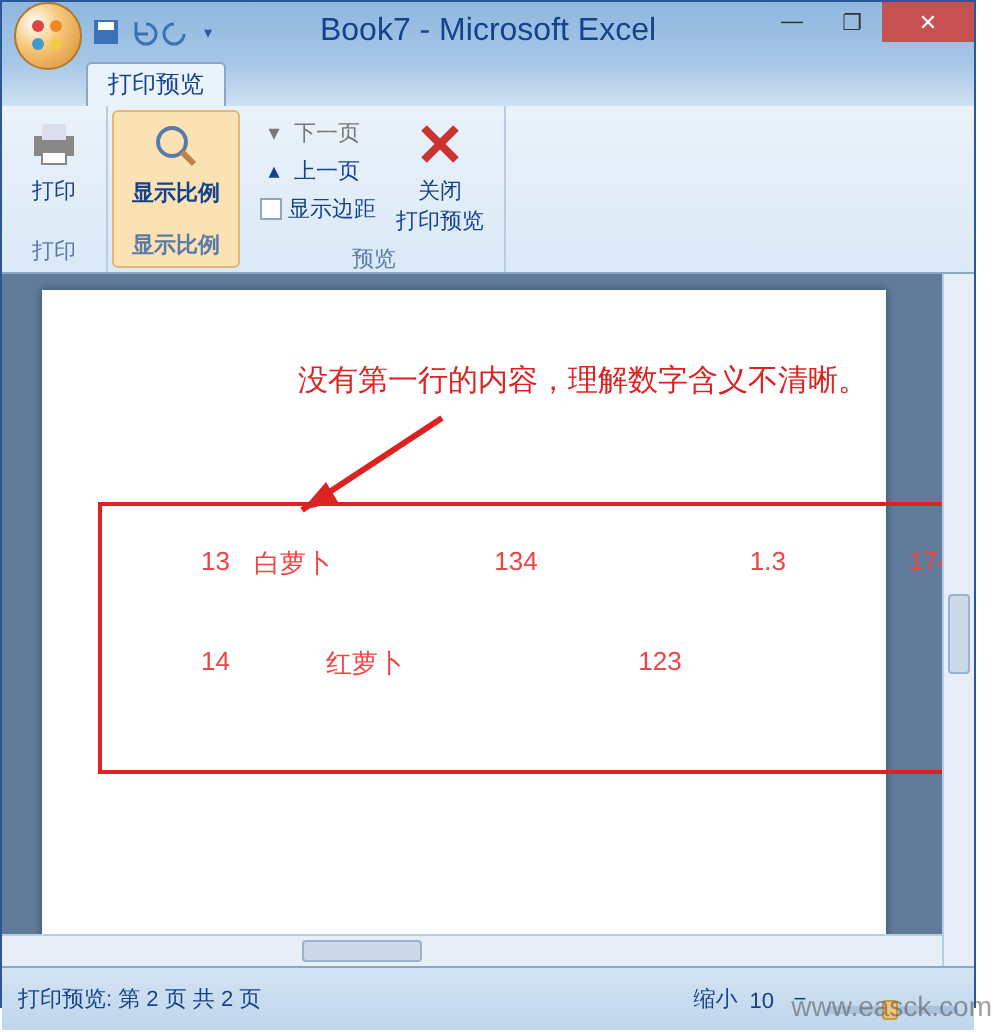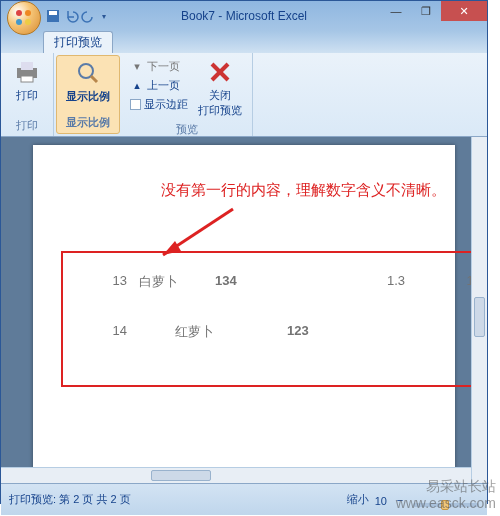--- a/index.html
+++ b/index.html
@@ -4,48 +4,48 @@
 <style>
   * { margin: 0; padding: 0; box-sizing: border-box; font-family: "Microsoft YaHei", SimSun, sans-serif; }
   body { background: #fff; width: 500px; height: 516px; overflow: hidden; position: relative; }
   .window { width: 488px; height: 504px; border: 1px solid #2b5797; background: #fff; position: relative; }
   .titlebar { height: 30px; background: linear-gradient(#8fb7e0, #a6c6e6); display: flex; align-items: center; position: relative; }
   .office-btn { width: 34px; height: 34px; border-radius: 50%; background: radial-gradient(circle at 30% 30%, #fff, #f6c77a 40%, #d88b2f); border: 1px solid #b07828; margin: 2px 0 0 4px; position: absolute; top: -2px; left: 2px; z-index: 10; display: flex; align-items: center; justify-content: center; }
   .office-btn svg { width: 20px; height: 20px; }
   .qat { margin-left: 44px; display: flex; gap: 2px; align-items: center; }
   .qat-btn { width: 16px; height: 16px; }
   .qat-dd { width: 10px; height: 16px; display: flex; align-items: center; justify-content: center; color: #2b5797; font-size: 8px; }
-  .title-text { position: absolute; left: 50%; transform: translateX(-50%); font-size: 12px; color: #15428b; text-align: right; }
+  .title-text { position: absolute; left: 50%; transform: translateX(-50%); font-size: 16px; color: #15428b; text-align: right; }
   .win-controls { position: absolute; right: 0; top: 0; display: flex; }
   .win-btn { width: 30px; height: 20px; display: flex; align-items: center; justify-content: center; font-size: 11px; color: #333; font-family: sans-serif; }
   .win-close { background: #c75050; color: #fff; width: 46px; }
   .tab-strip { height: 22px; background: linear-gradient(#a6c6e6, #cfe1f2); display: flex; align-items: flex-end; padding-left: 42px; }
   .tab { background: #eaf2fa; border: 1px solid #8ba7c7; border-bottom: none; border-radius: 3px 3px 0 0; padding: 2px 10px; font-size: 12px; color: #15428b; }
   .ribbon { height: 84px; background: linear-gradient(#eaf2fa, #dae9f7); border-bottom: 1px solid #8ba7c7; display: flex; }
   .group { border-right: 1px solid #b6cde3; padding: 3px 6px 0 6px; display: flex; flex-direction: column; position: relative; }
   .group.hl { background: #fbe2b4; border: 1px solid #e0b870; border-radius: 3px; margin: 2px; padding: 1px 5px 0 5px; font-weight: bold; }
   .group-body { flex: 1; display: flex; gap: 4px; }
   .big-btn { display: flex; flex-direction: column; align-items: center; justify-content: flex-start; padding: 2px 4px; font-size: 11px; color: #15428b; min-width: 40px; cursor: pointer; }
   .big-btn .ico { width: 28px; height: 28px; display: flex; align-items: center; justify-content: center; margin-bottom: 2px; }
   .small-btns { display: flex; flex-direction: column; gap: 2px; padding-top: 2px; }
   .small-btn { display: flex; align-items: center; gap: 3px; font-size: 11px; color: #777; padding: 1px 2px; }
   .small-btn.active { color: #15428b; }
   .small-btn .si { width: 14px; height: 14px; display: inline-flex; align-items: center; justify-content: center; }
   .chk { width: 11px; height: 11px; border: 1px solid #8ba7c7; background: #fff; }
   .group-label { text-align: center; font-size: 11px; color: #5a7ba8; padding: 2px 0 3px 0; }
   .content { position: relative; height: 346px; background: #5f7b99; overflow: hidden; }
-  .page { position: absolute; left: 32px; top: 8px; width: 422px; height: 338px; background: #fff; box-shadow: 0 0 4px rgba(0,0,0,0.4); }
+  .page { position: absolute; left: 20px; top: 8px; width: 422px; height: 338px; background: #fff; box-shadow: 0 0 4px rgba(0,0,0,0.4); }
   .annotation { position: absolute; left: 128px; top: 36px; color: #d22; font-size: 15px; font-family: SimSun, serif; }
   .arrow { position: absolute; left: 118px; top: 60px; }
   .red-box { position: absolute; left: 28px; top: 106px; width: 424px; height: 136px; border: 2px solid #d22; }
-  .data-row { position: absolute; left: 50px; font-size: 13px; font-family: SimSun, serif; color: #737373; display: flex; }
+  .data-row { position: absolute; left: 50px; font-size: 13px; font-family: SimSun, serif; color: #ef4444; display: flex; }
   .r1 { top: 128px; } .r2 { top: 178px; gap: 36px; }
   .c0 { width: 44px; text-align: right; }
   .c1 { width: 88px; padding-left: 12px; text-align: left; }
-  .c2 { width: 110px; text-align: left; font-weight: bold; }
+  .c2 { width: 110px; text-align: center; }
   .c3 { width: 80px; text-align: right; }
   .c4 { width: 94px; text-align: right; }
   .scrollbar-v { position: absolute; right: 0; top: 0; width: 16px; height: 100%; background: #e8eef5; border-left: 1px solid #b6cde3; }
   .scrollbar-h { position: absolute; left: 0; bottom: 0; right: 16px; height: 16px; background: #e8eef5; border-top: 1px solid #b6cde3; }
   .sb-thumb-v { position: absolute; top: 160px; left: 2px; width: 11px; height: 40px; background: #cdd9e8; border: 1px solid #99b2cd; border-radius: 2px; }
   .sb-thumb-h { position: absolute; left: 150px; top: 2px; width: 60px; height: 11px; background: #cdd9e8; border: 1px solid #99b2cd; border-radius: 2px; }
   .statusbar { height: 32px; background: linear-gradient(#d3e3f3, #bfd6ec); border-top: 1px solid #8ba7c7; display: flex; align-items: center; font-size: 11px; color: #15428b; padding: 0 8px; position: relative; }
   .zoom-area { position: absolute; right: 8px; display: flex; align-items: flex-end; gap: 6px; }
   .zoom-slider { width: 66px; height: 4px; background: #aac2dc; border-radius: 2px; position: relative; }
   .zoom-thumb { position: absolute; left: 28px; top: -3px; width: 8px; height: 10px; background: #f2c778; border: 1px solid #c69642; border-radius: 2px; }
@@ -194,15 +194,14 @@
       <span class="zoom-btn">−</span>
       <div class="zoom-slider">
           <div class="zoom-thumb"></div>
         </div>
     </div>
   </div>
 
 </div>
 
 <div class="watermark">
-  <div>易采站长站</div>
   <div>www.easck.com</div>
 </div>
 
 </body></html>

